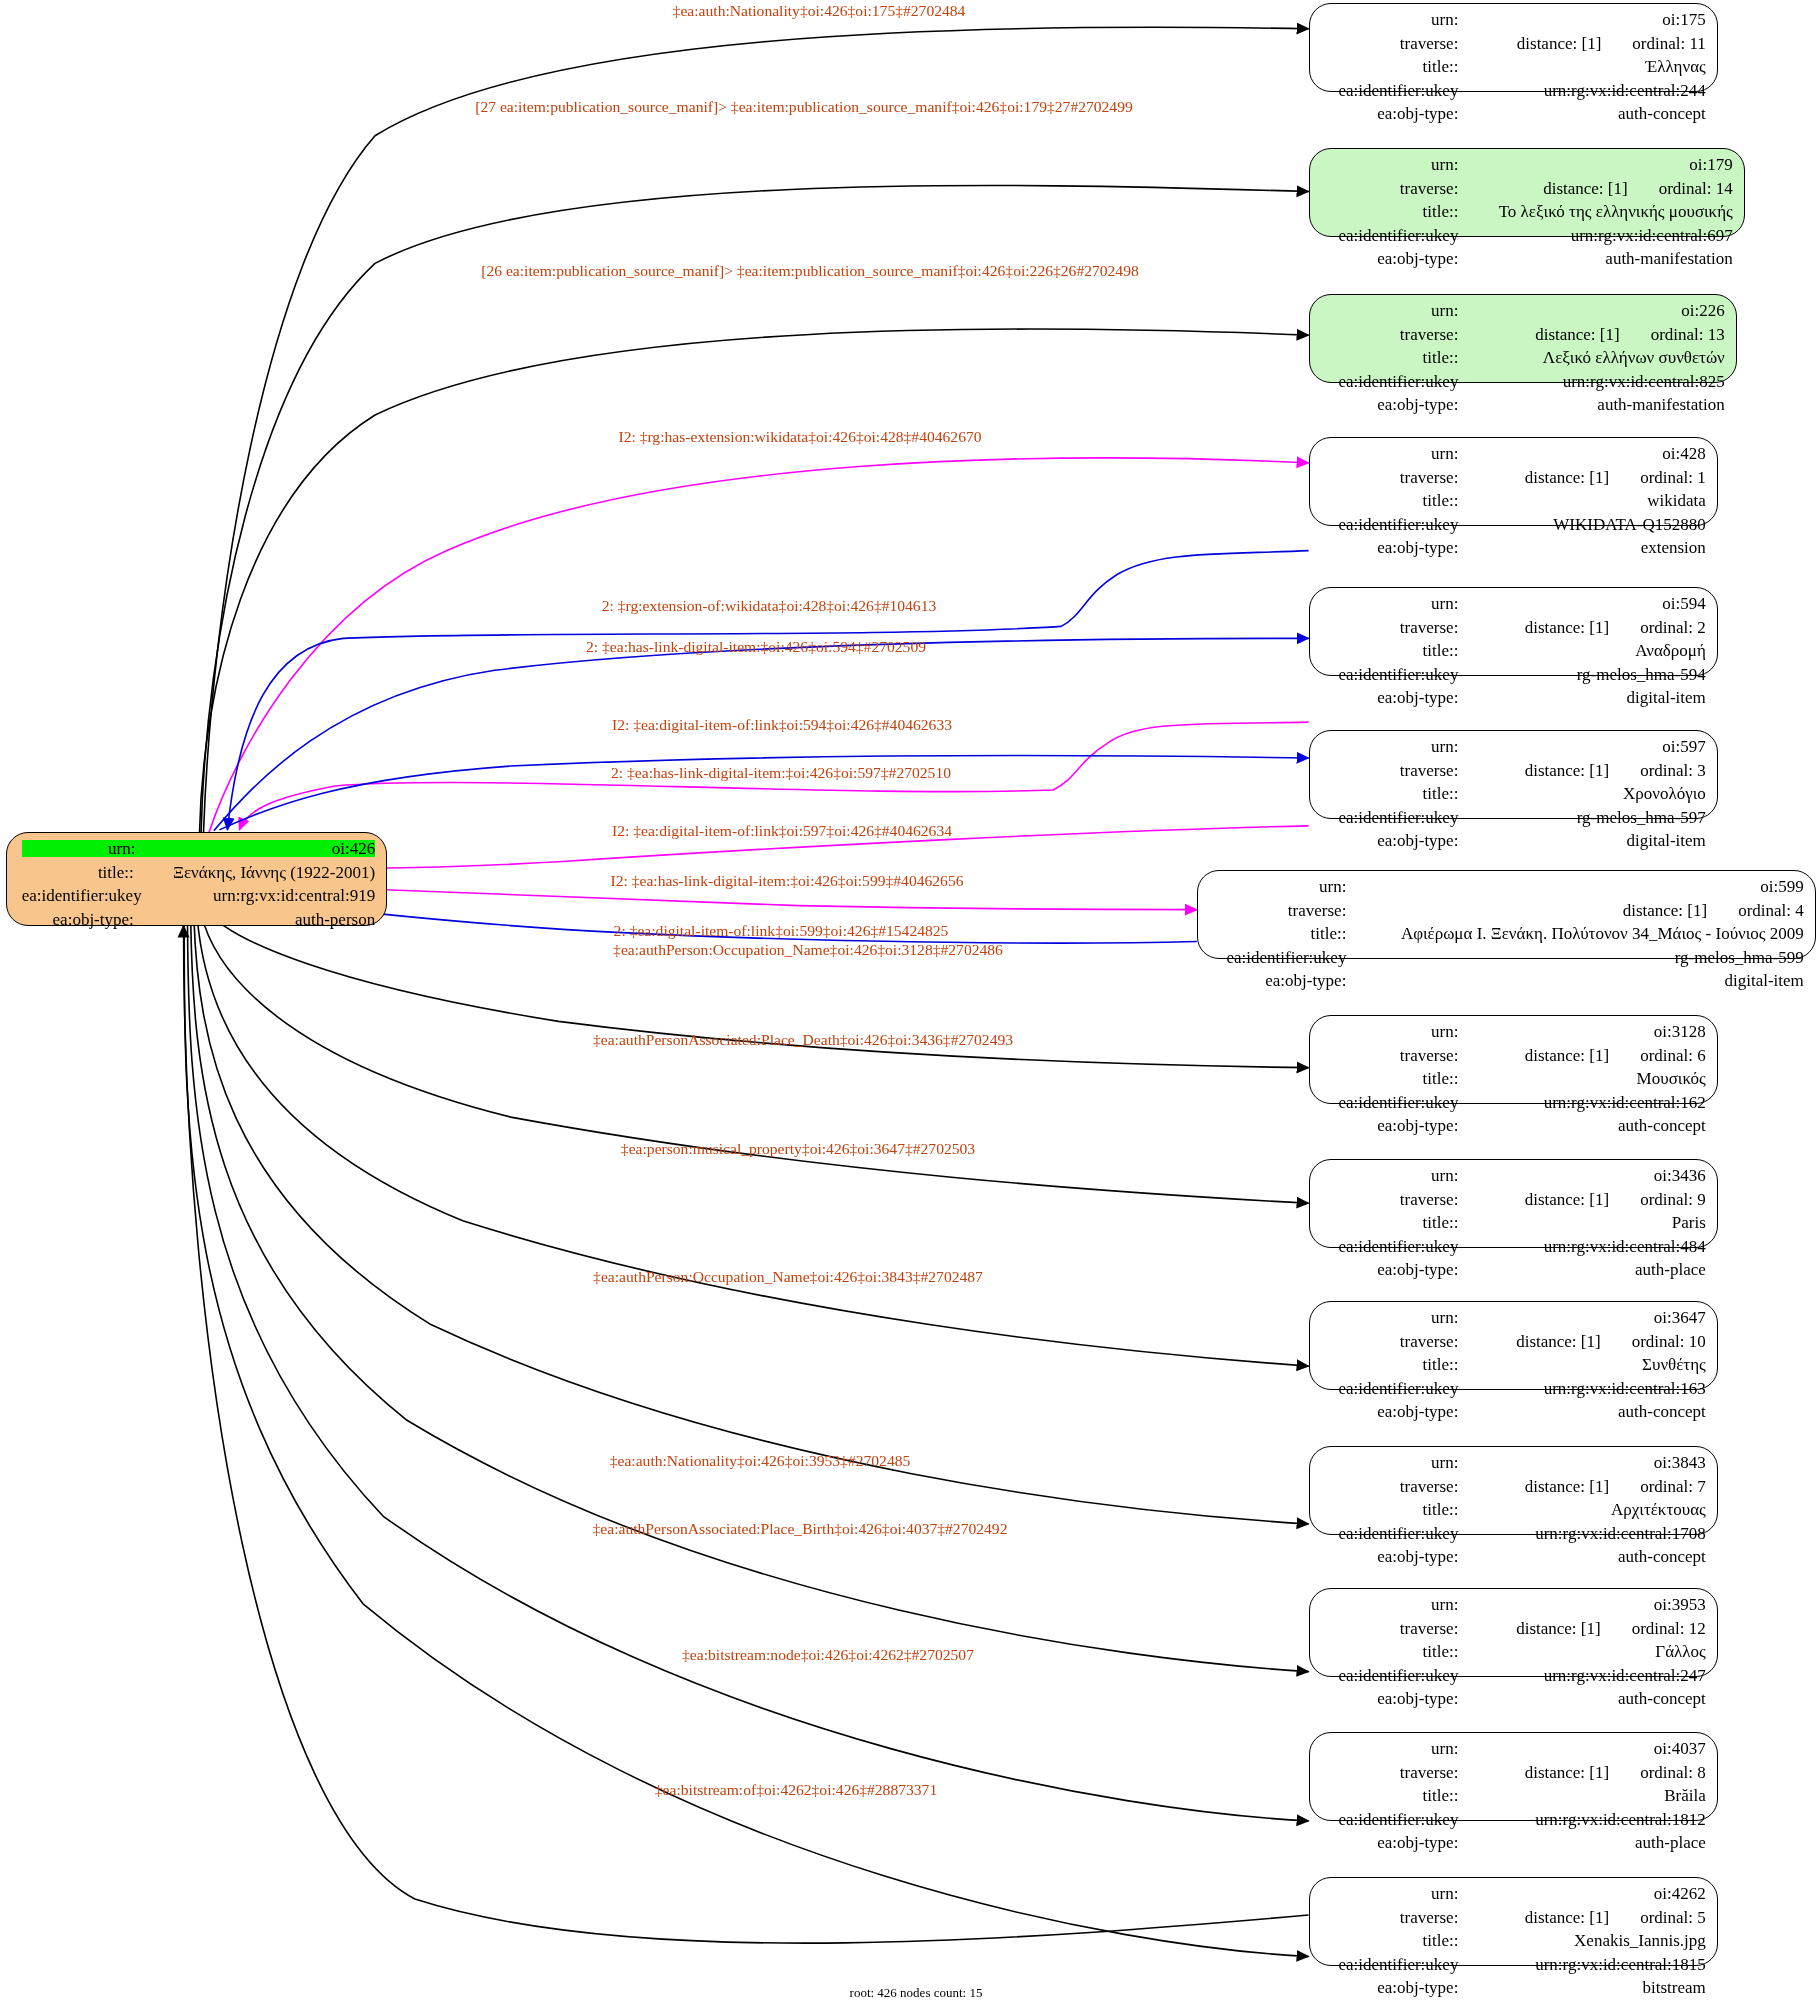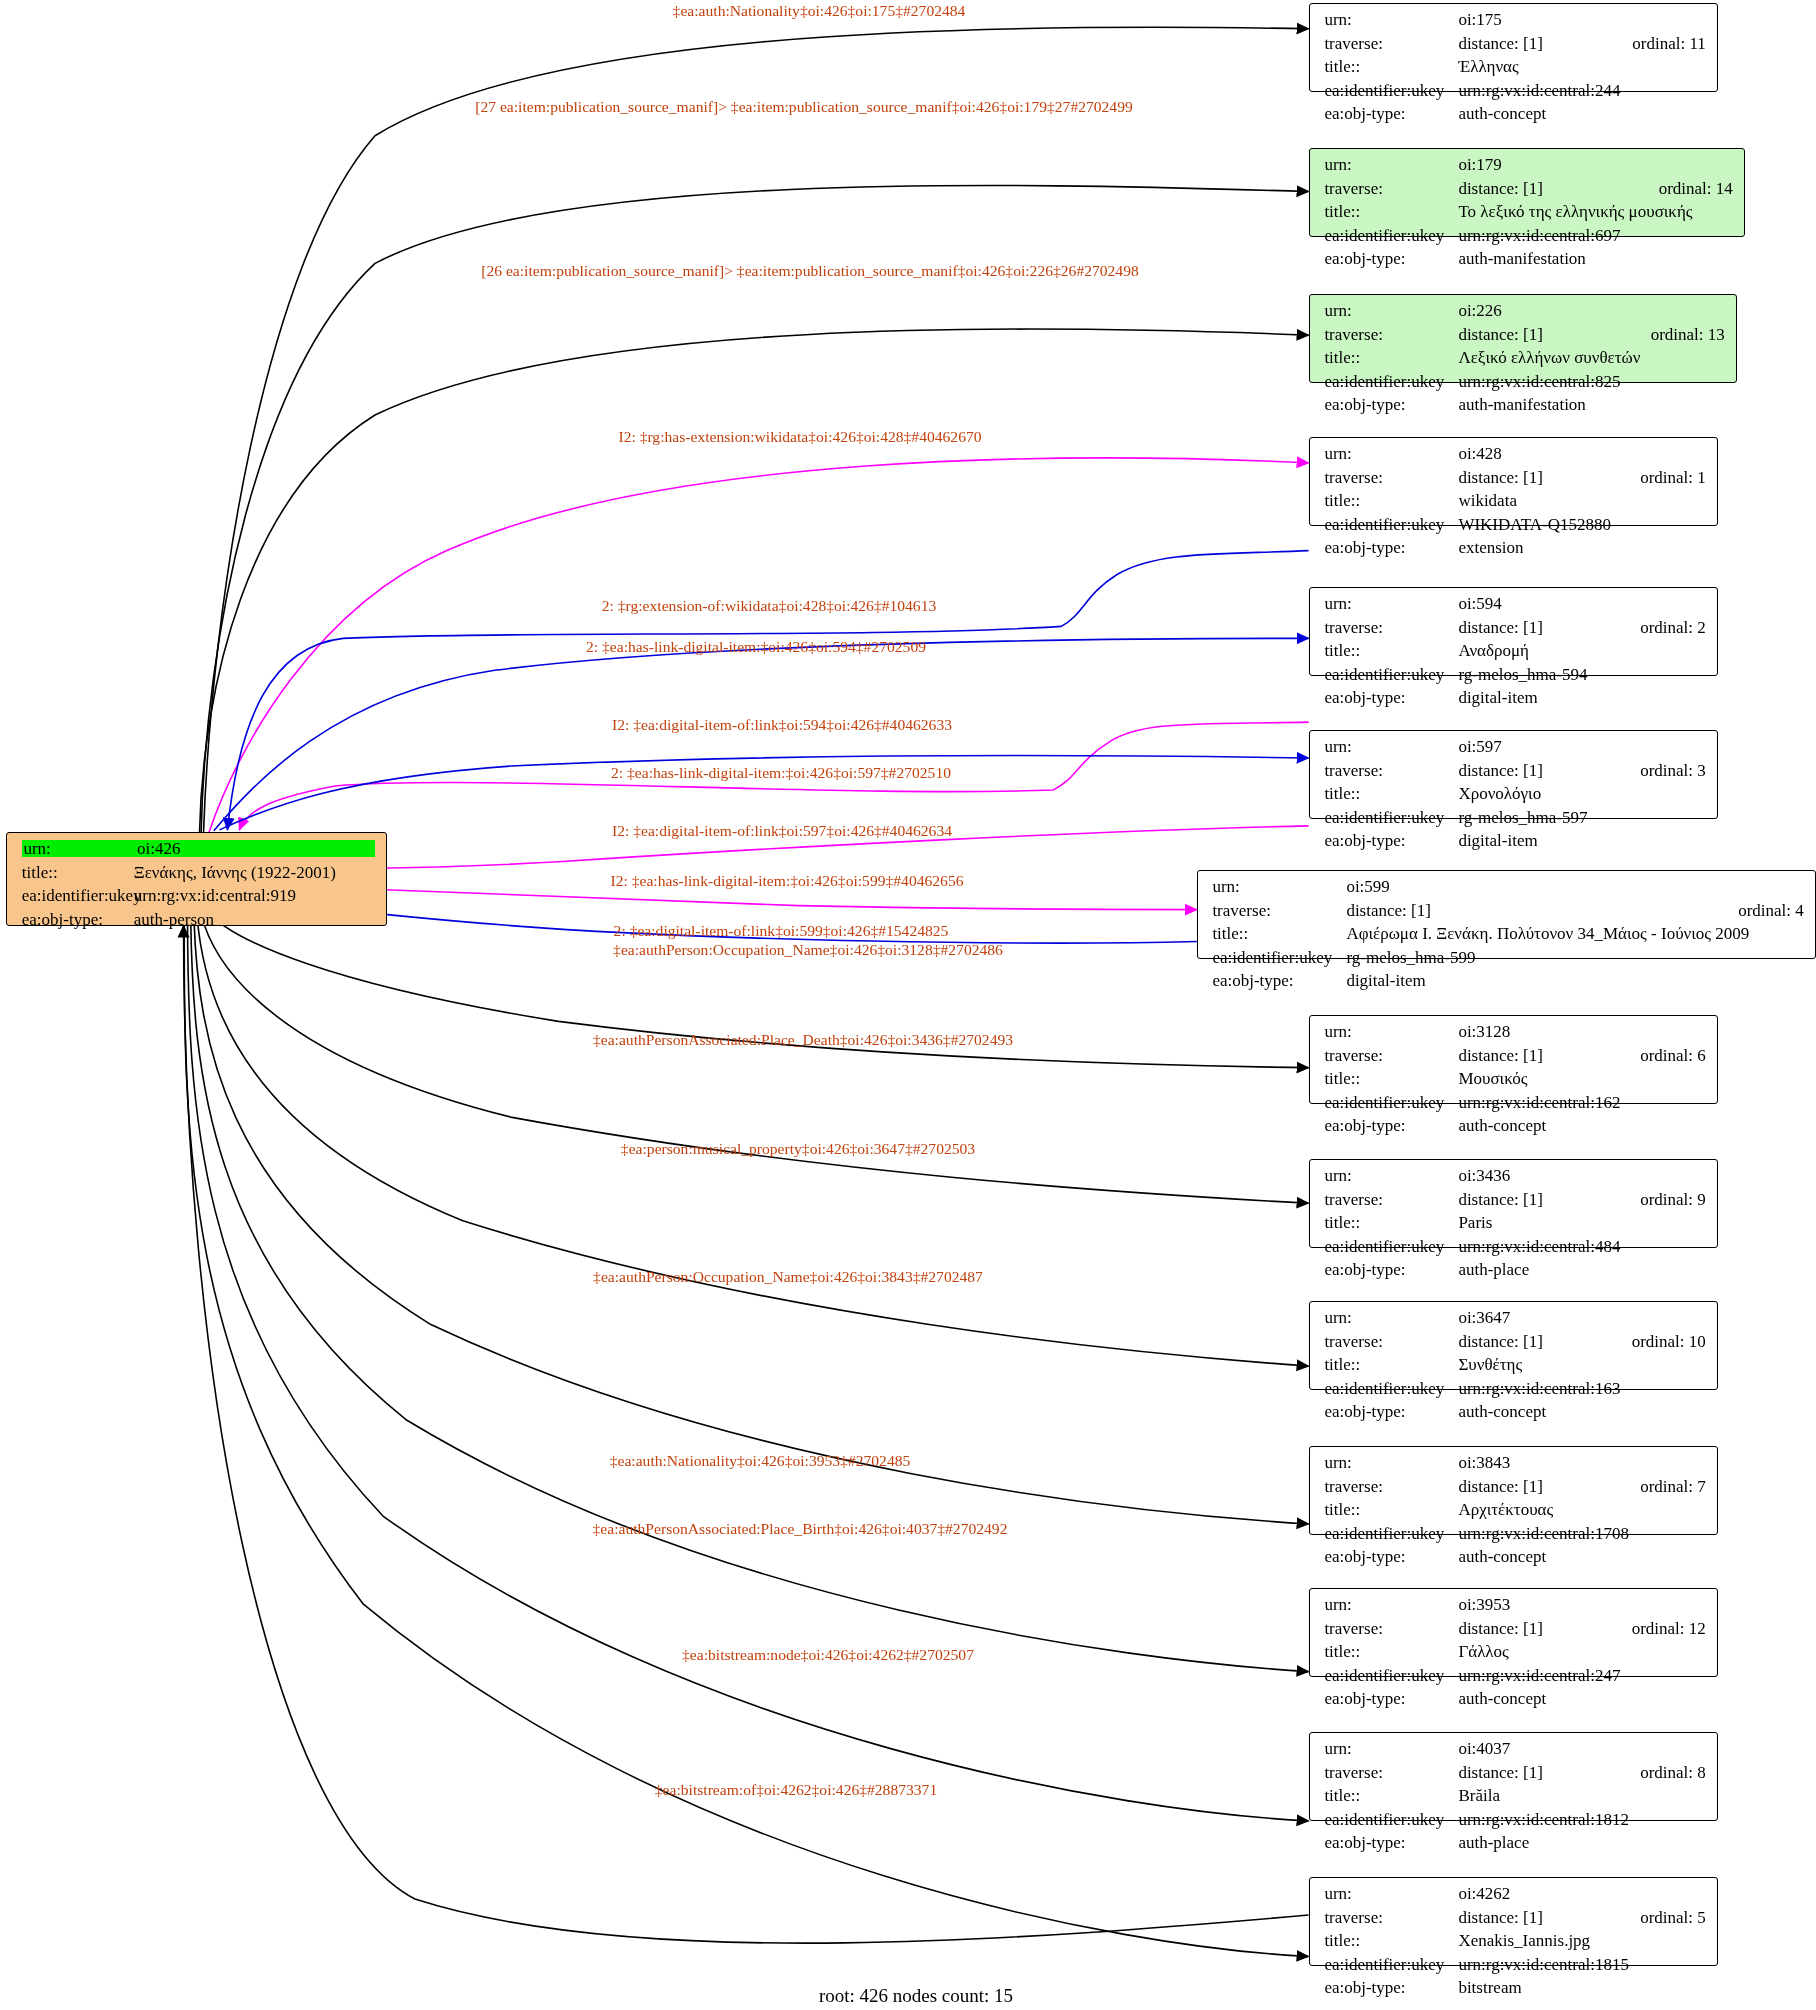--- a/index.html
+++ b/index.html
@@ -4,23 +4,24 @@
 <style>
   html,body{margin:0;padding:0;background:#ffffff;}
   body{font-family:"Liberation Serif","DejaVu Serif",serif;}
   #canvas{position:relative;width:1816px;height:2010px;overflow:hidden;background:#fff;}
   #edges{position:absolute;left:0;top:0;width:1816px;height:2010px;}
 
   .node{
     position:absolute;
     box-sizing:border-box;
     border:1.3px solid #000;
-    border-radius:3px;
+    border-radius:22px;
     background:#ffffff;
     padding:7.2px 11.2px 7.2px 14.4px;
+    text-align:right;
   }
   .node.green{background:#caf6c3;}
   .node.root{background:#f8c68c;border-width:1.6px;}
 
   .row{display:flex;align-items:baseline;line-height:1.0;height:23.5px;}
   .key{font-size:17px;color:#000;white-space:nowrap;}
   .val{font-size:17px;color:#000;white-space:nowrap;}
   .kcol{width:134px;flex:0 0 134px;}
   .vcol{flex:1 1 auto;}
   .ordinal{margin-left:31px;}
@@ -34,21 +35,21 @@
   .elabel{
     position:absolute;
     font-size:15.6px;
     color:#c2410c;
     white-space:nowrap;
     transform:translateX(-50%);
     font-family:"Liberation Serif","DejaVu Serif",serif;
   }
   .footer{
     position:absolute;
-    font-size:19px;
+    font-size:13px;
     white-space:nowrap;
     transform:translateX(-50%);
   }
 </style>
 </head>
 <body>
 
 <div id="canvas">
 
 <svg id="edges" viewBox="0 0 2276 2519" xmlns="http://www.w3.org/2000/svg">

